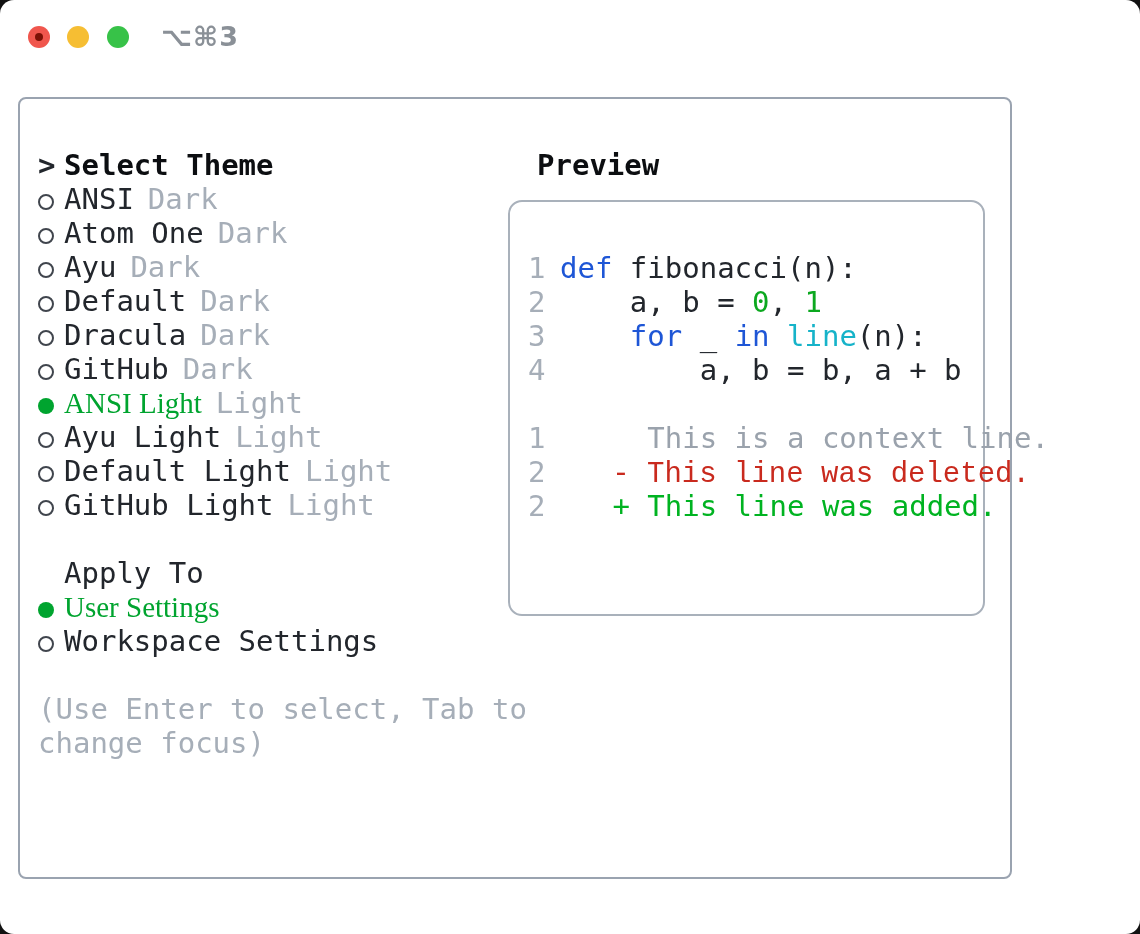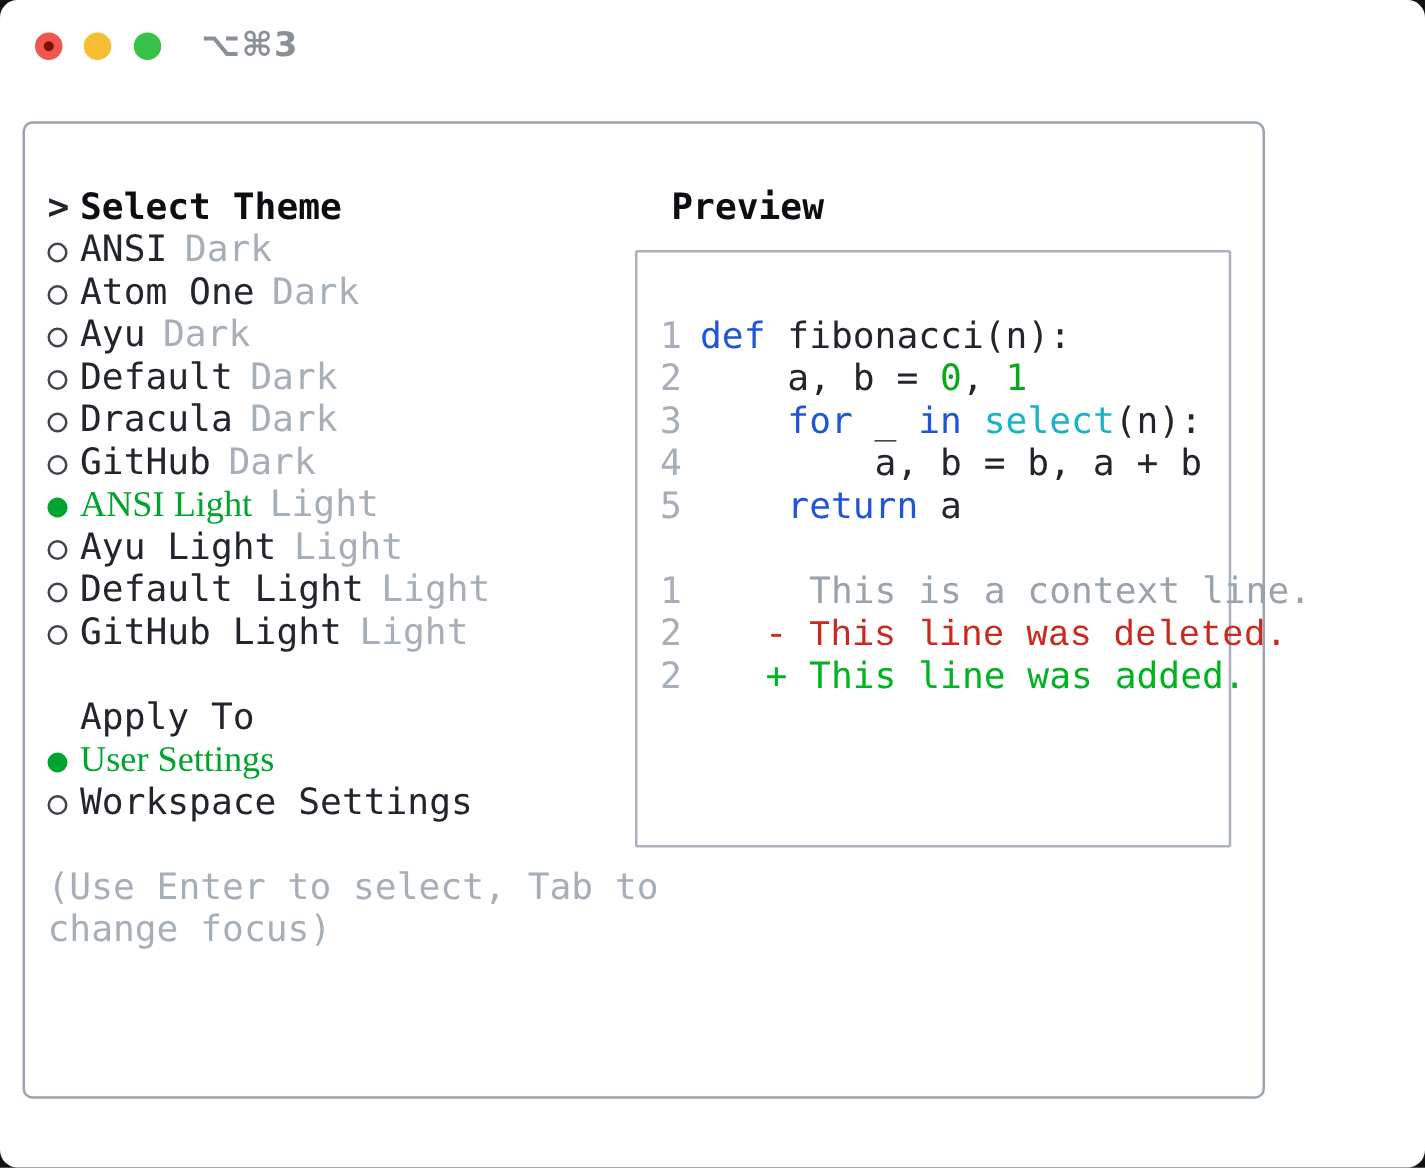--- a/index.html
+++ b/index.html
@@ -54,22 +54,22 @@
   .row .variant { color:var(--muted); margin-left:14px; }
   .row.gap { pointer-events:none; }
   .row.help { color:var(--muted); }
 
   
   .preview-title {
     position:absolute; left:477px; top:49px; height:34px; line-height:34px;
     font-weight:bold; color:#0c0e11;margin-left:40px;
   }
   .preview-box {
-    position:absolute; left:488px; top:101px; width:477px; height:478px;
-    border:2px solid #a9b1bb; border-radius:2px; box-sizing:border-box;
+    position:absolute; left:488px; top:101px; width:477px; height:416px;
+    border:2px solid #a9b1bb; border-radius:14px; box-sizing:border-box;
     background:#ffffff;
   }
   .code { position:absolute; inset:0; padding:49px 0 0 18px; }
   .cl { height:34px; line-height:34px; white-space:pre; }
   .ln { display:inline-block; width:15px; text-align:right; color:var(--line-number-gray); }
   .cd { margin-left:17px; }
 
   .seg-plain   { color:var(--ink); }
   .seg-keyword { color:var(--keyword-blue); }
   .seg-builtin { color:var(--builtin-cyan); }
@@ -113,23 +113,22 @@
         <div class="row help"><span class="helptext">(Use Enter to select, Tab to</span></div>
         <div class="row help"><span class="helptext">change focus)</span></div>
       </div>
 
     <div class="preview-title">Preview</div>
 
     <div class="preview-box">
       <div class="code" id="code-block">
           <div class="cl"><span class="ln">1</span><span class="cd"><span class="seg-keyword">def</span><span class="seg-plain"> fibonacci(n):</span></span></div>
           <div class="cl"><span class="ln">2</span><span class="cd"><span class="seg-plain">    a, b = </span><span class="seg-number">0</span><span class="seg-plain">, </span><span class="seg-number">1</span></span></div>
-          <div class="cl"><span class="ln">3</span><span class="cd"><span class="seg-plain">    </span><span class="seg-keyword">for</span><span class="seg-plain"> _ </span><span class="seg-keyword">in</span><span class="seg-plain"> </span><span class="seg-builtin">select</span><span class="seg-plain">(n):</span></span></div>
+          <div class="cl"><span class="ln">3</span><span class="cd"><span class="seg-plain">    </span><span class="seg-keyword">for</span><span class="seg-plain"> _ </span><span class="seg-keyword">in</span><span class="seg-plain"> </span><span class="seg-builtin">line</span><span class="seg-plain">(n):</span></span></div>
           <div class="cl"><span class="ln">4</span><span class="cd"><span class="seg-plain">        a, b = b, a + b</span></span></div>
-          <div class="cl"><span class="ln">5</span><span class="cd"><span class="seg-plain">    </span><span class="seg-keyword">return</span><span class="seg-plain"> a</span></span></div>
           <div class="cl"><span class="ln"></span><span class="cd"></span></div>
           <div class="cl"><span class="ln">1</span><span class="cd"><span class="seg-context">     This is a context line.</span></span></div>
           <div class="cl"><span class="ln">2</span><span class="cd"><span class="seg-deleted">   - This line was deleted.</span></span></div>
           <div class="cl"><span class="ln">2</span><span class="cd"><span class="seg-added">   + This line was added.</span></span></div>
         </div>
     </div>
   </div>
 
 </div>
 

